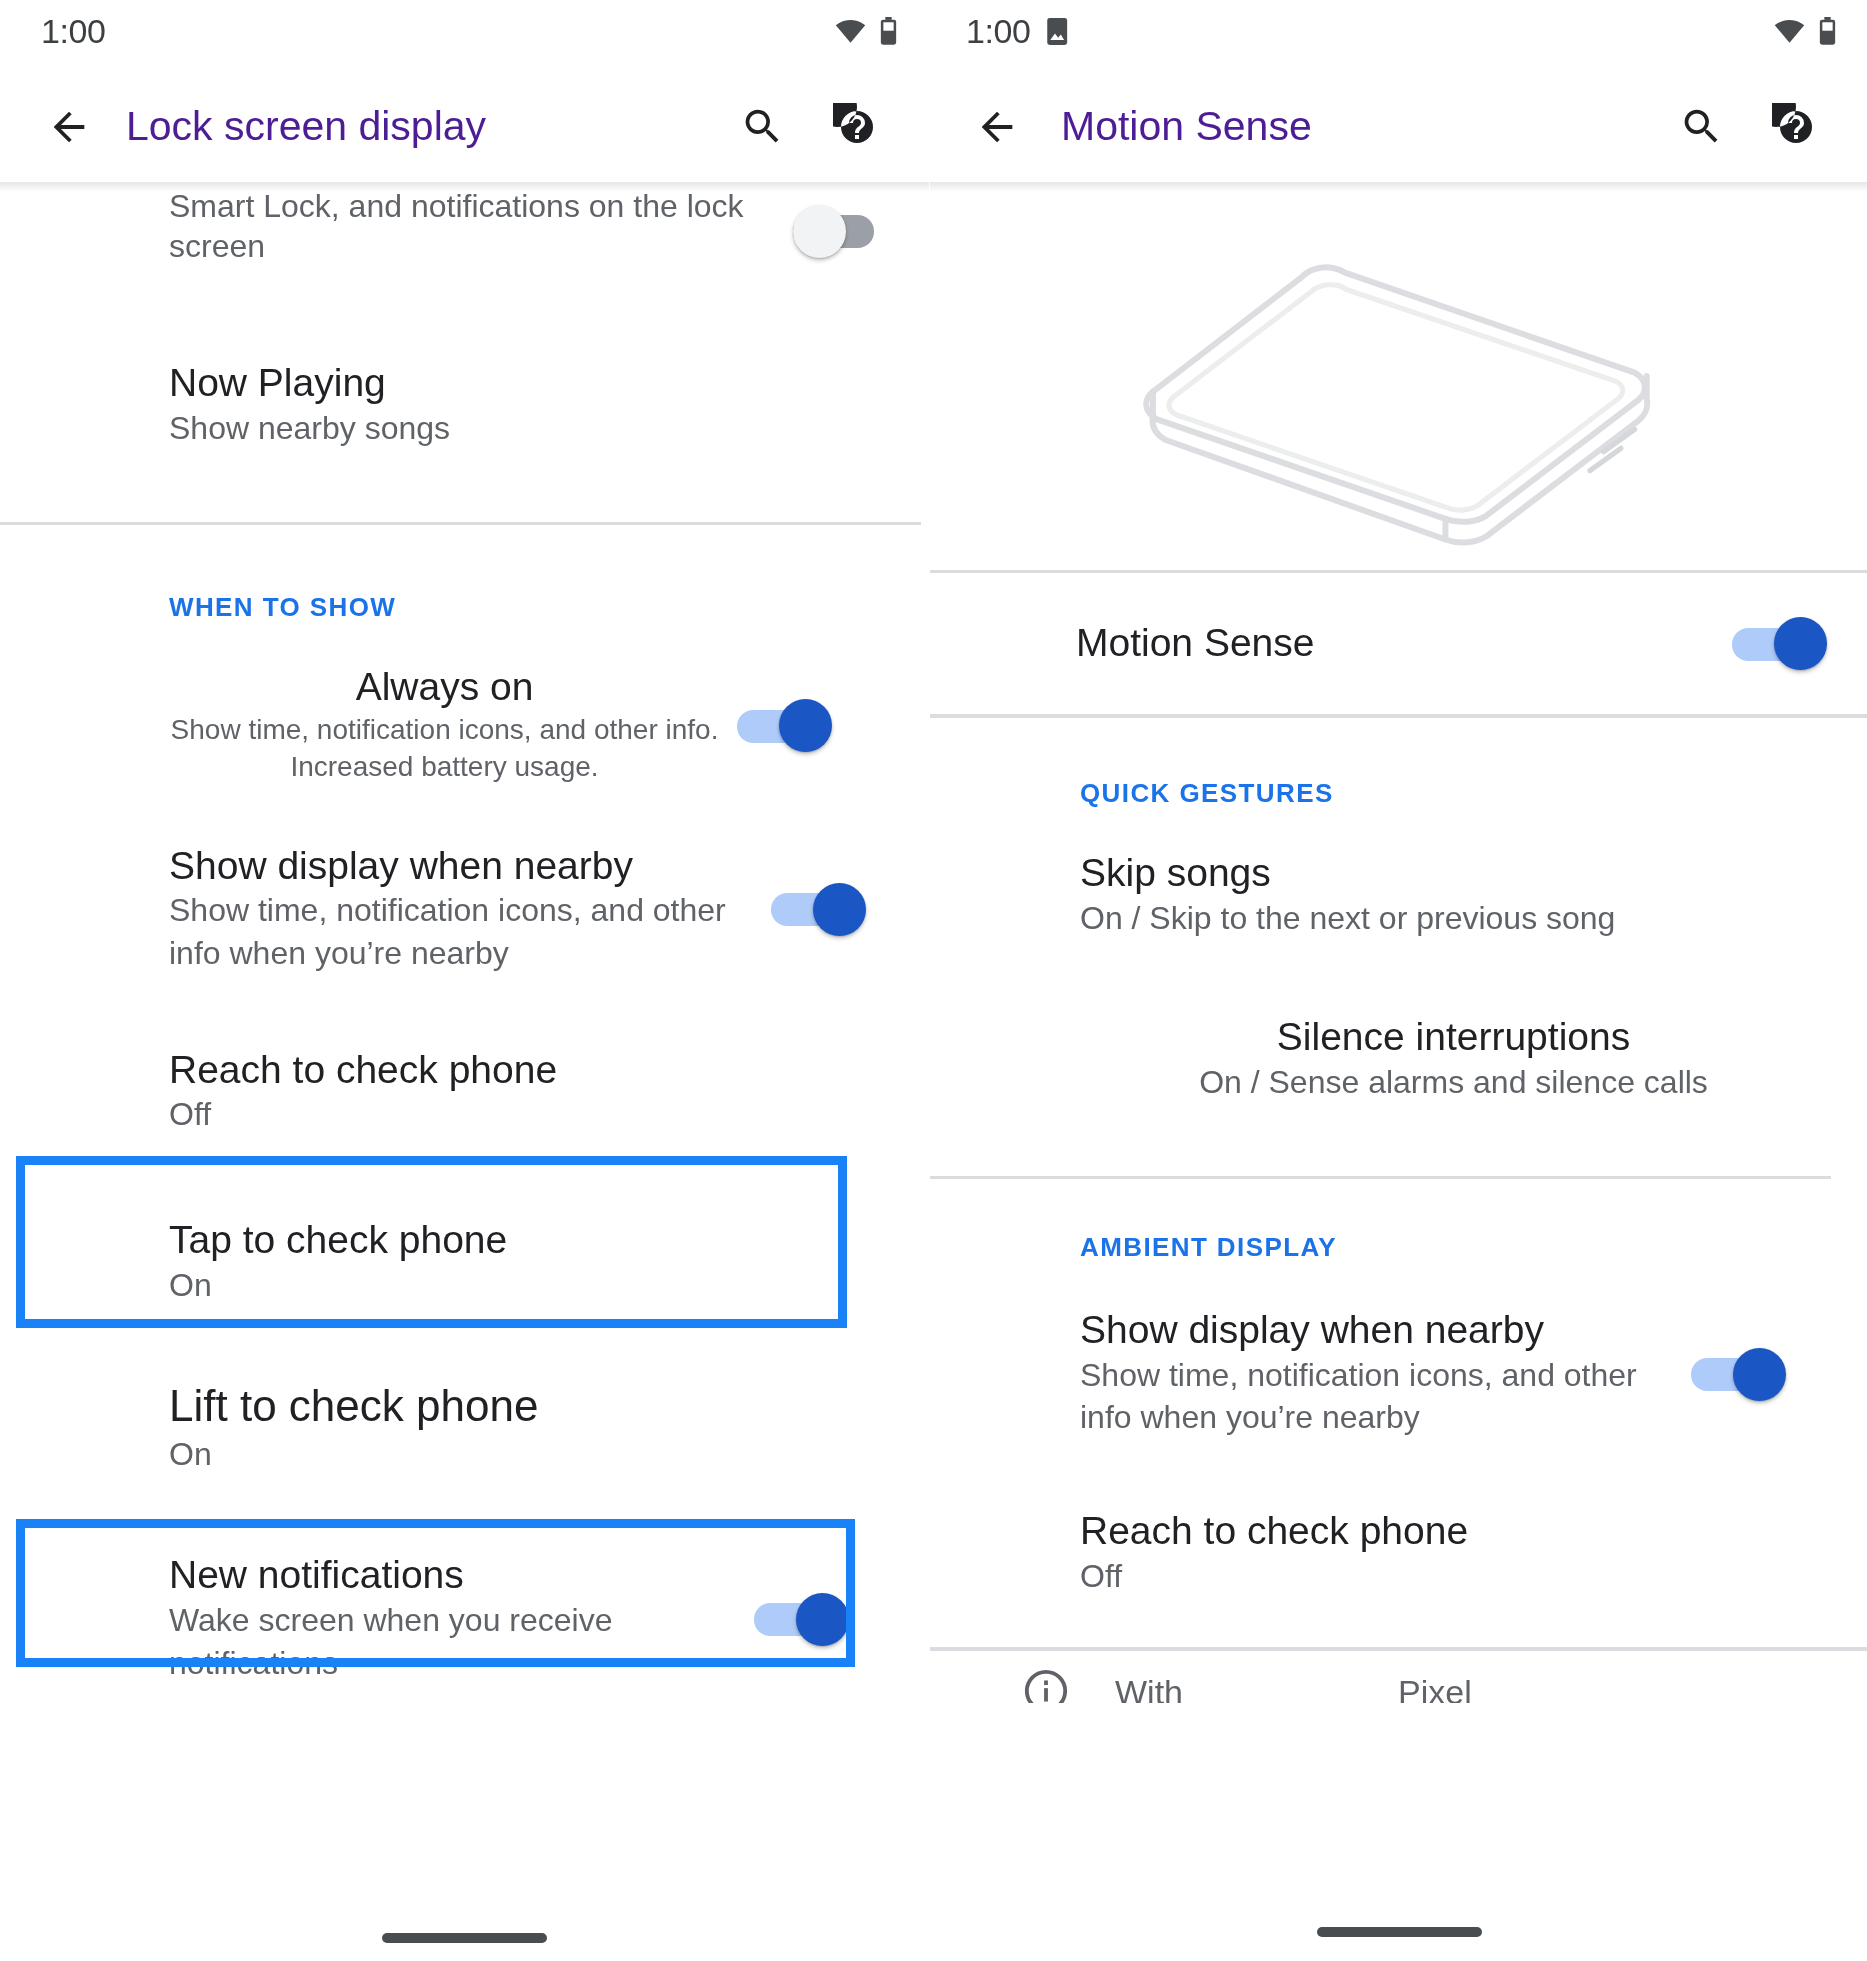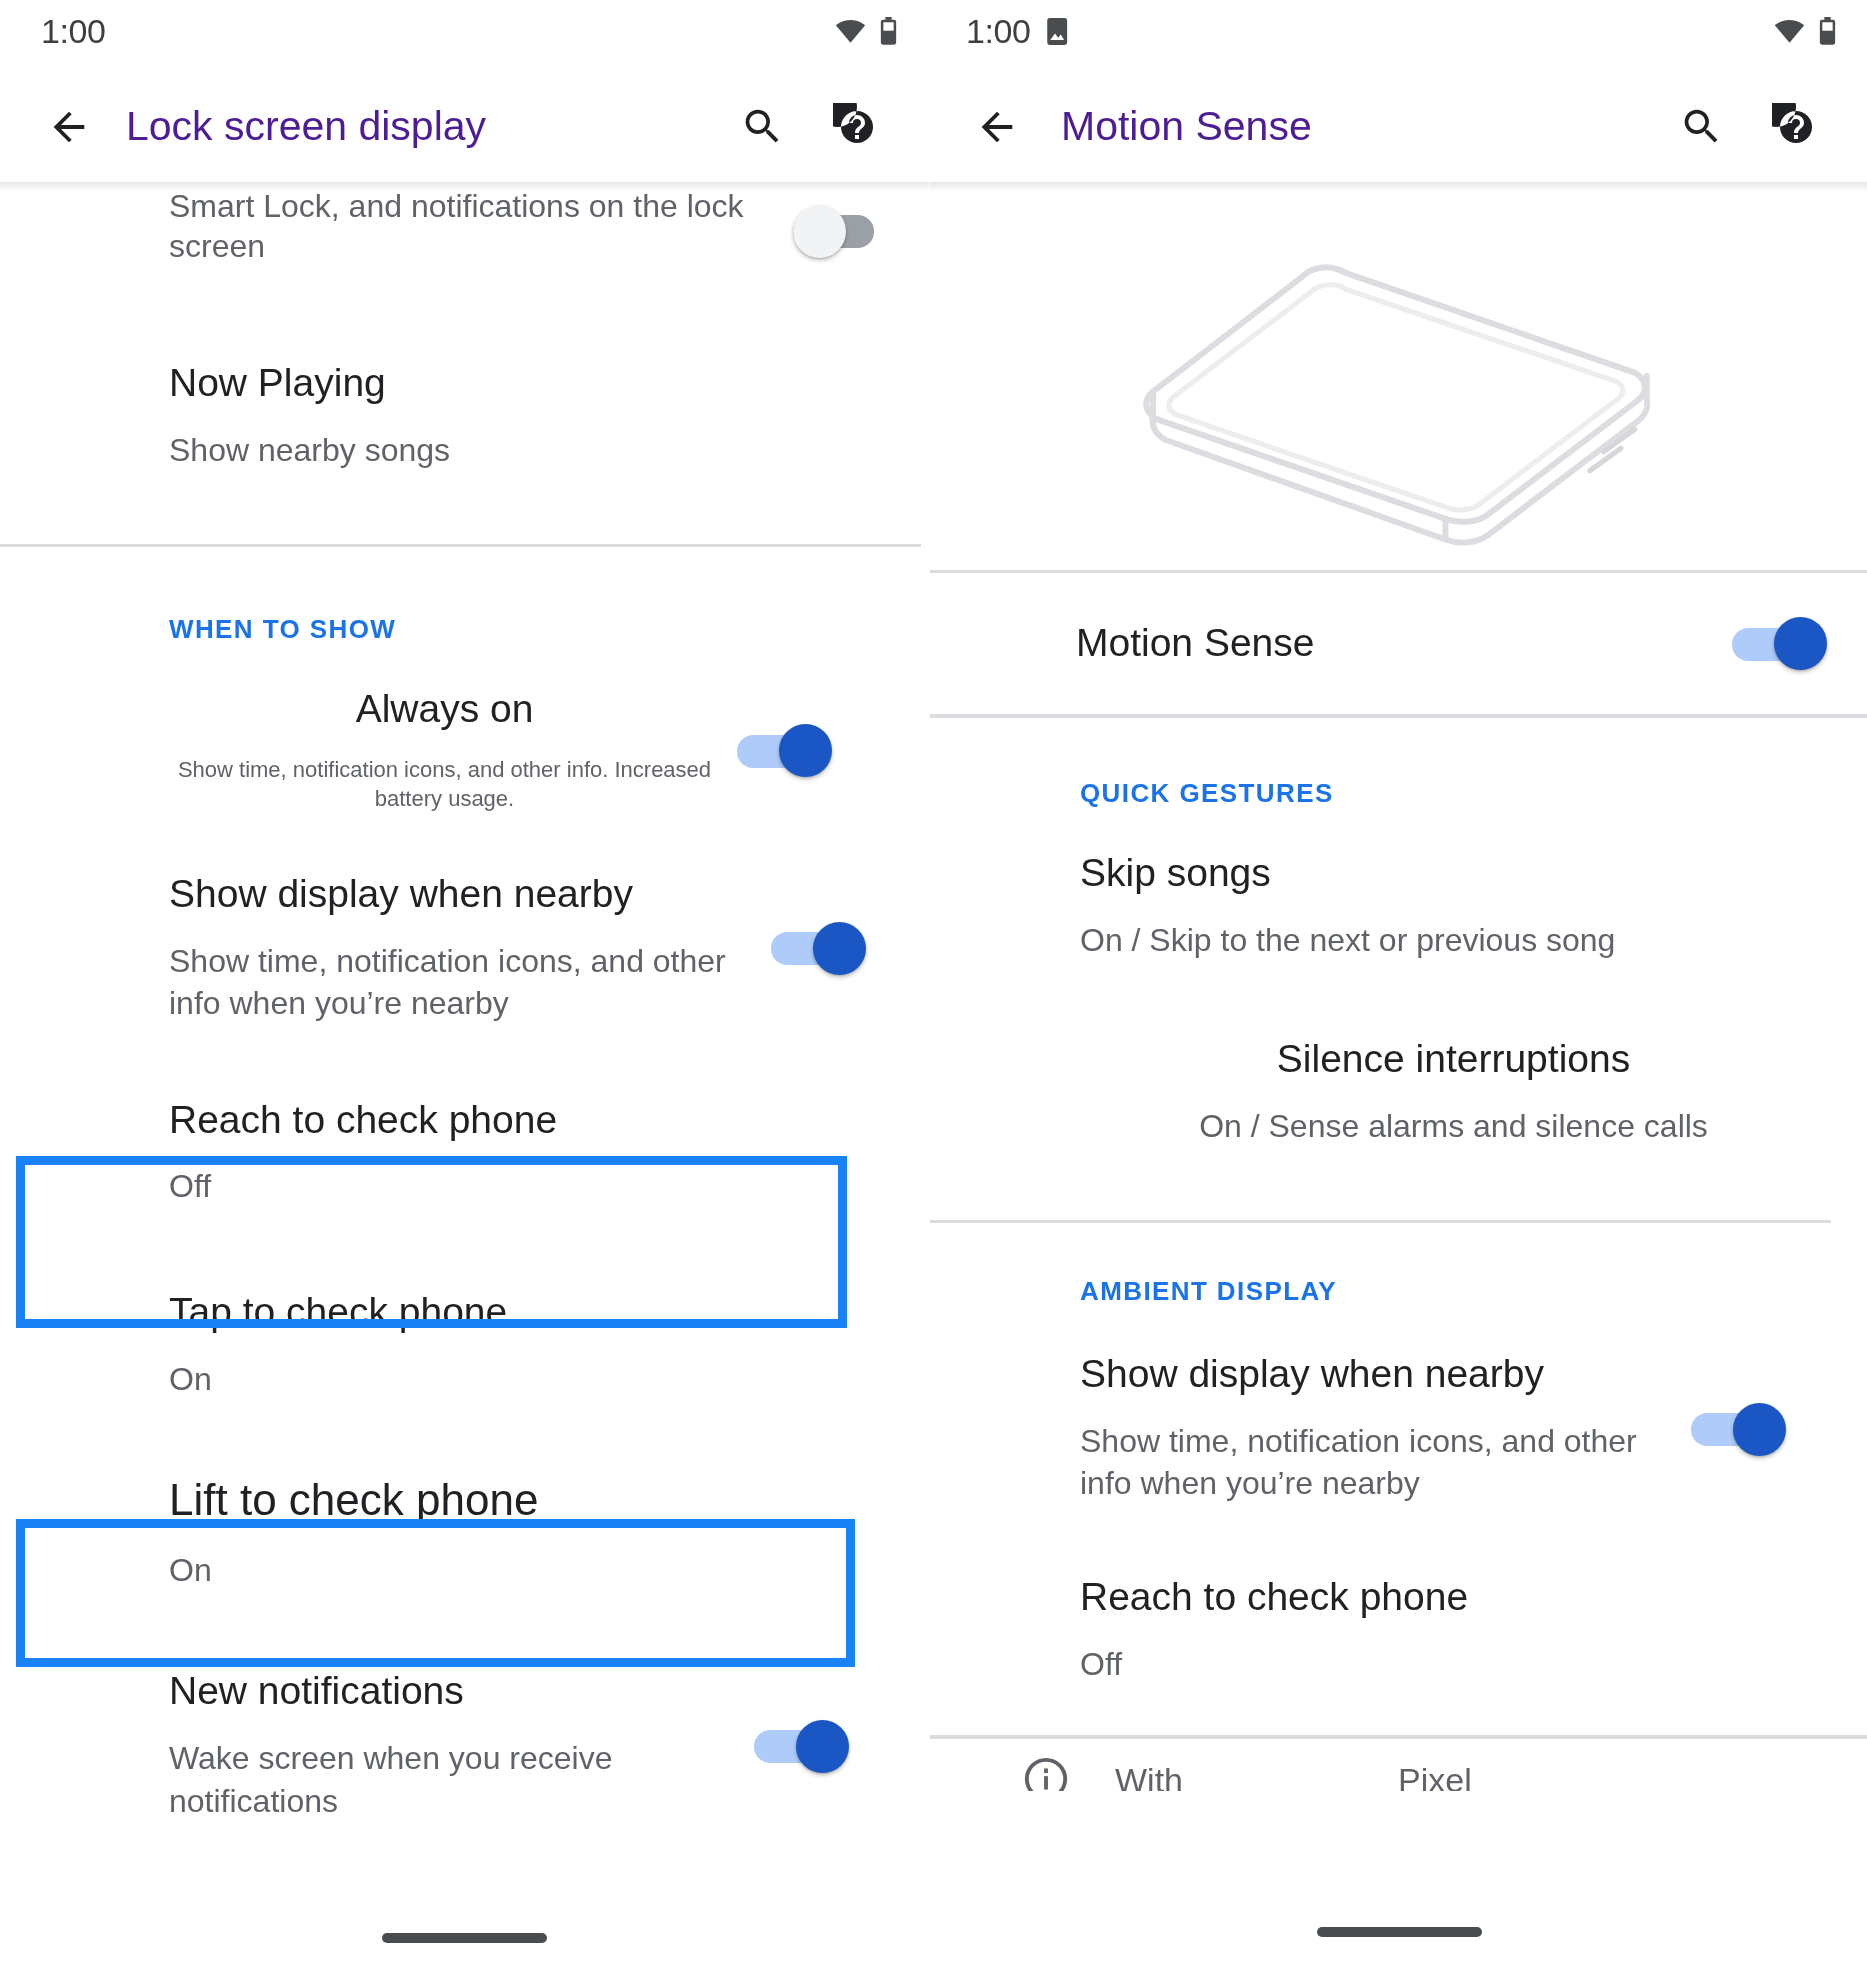--- a/index.html
+++ b/index.html
@@ -30,21 +30,21 @@
     pointer-events:none;
   }
   .appbar .back { width:76px; height:76px; display:flex; align-items:center; justify-content:center; flex:none; }
   .appbar .title { font-size:41px; color:#4c1d95; margin-left:19px; flex:1; white-space:nowrap; }
   .appbar .act { width:76px; height:76px; display:flex; align-items:center; justify-content:center; flex:none; }
   .appbar .act.search { margin-right:19px; }
   .section-hdr { color:#1a73e8; font-size:26px; font-weight:bold; letter-spacing:1.4px; }
   .row { display:flex; align-items:center; }
   .row .txt { flex:1; min-width:0; }
   .row .ttl { font-size:37px; color:#202124; line-height:1.1; }
-  .row .sub { font-size:29px; color:#5f6368; line-height:1.33; margin-top:24px; }
+  .row .sub { font-size:29px; color:#5f6368; line-height:1.33; margin-top:2px; }
   .divider { height:3.4px; background:#dadce0; }
 
   
   .toggle { position:relative; width:95px; height:53px; flex:none; margin-left:17px; }
   .toggle .track { position:absolute; left:0; top:10.3px; width:81px; height:33px; border-radius:16.3px; }
   .toggle .thumb { position:absolute; top:0; width:53px; height:53px; border-radius:50%;
                    box-shadow:0 2.6px 4.3px rgba(0,0,0,0.22), 0 0.9px 1.7px rgba(0,0,0,0.16); }
   .toggle.on  .track { background:#aecbfa; }
   .toggle.on  .thumb { right:0; background:#1a56c4; }
   .toggle.off .track { background:#9aa0a6; }
@@ -126,21 +126,21 @@
       </div>
     </div>
 
     <div class="divider" style="margin:22.4px 0 0 0; width:921px;"></div>
 
     <div class="section-hdr" style="padding:67px 0 0 169px;">WHEN TO SHOW</div>
 
     <div class="row" style="padding:43px 41px 0 169px;text-align:center;">
       <div class="txt" style="max-width:551px;">
         <div class="ttl" style="font-size:39px;">Always on</div>
-        <div class="sub" style="font-size:22px;">Show time, notification icons, and other info. Increased battery usage.</div>
+        <div class="sub" style="font-size:28px;">Show time, notification icons, and other info. Increased battery usage.</div>
       </div>
       <div class="toggle on">
         <span class="track"></span>
         <span class="thumb"></span>
       </div>
     </div>
 
     <div class="row" style="padding:59px 41px 0 169px;">
       <div class="txt" style="max-width:585px;">
         <div class="ttl" style="font-size:39px;">Show display when nearby</div>

